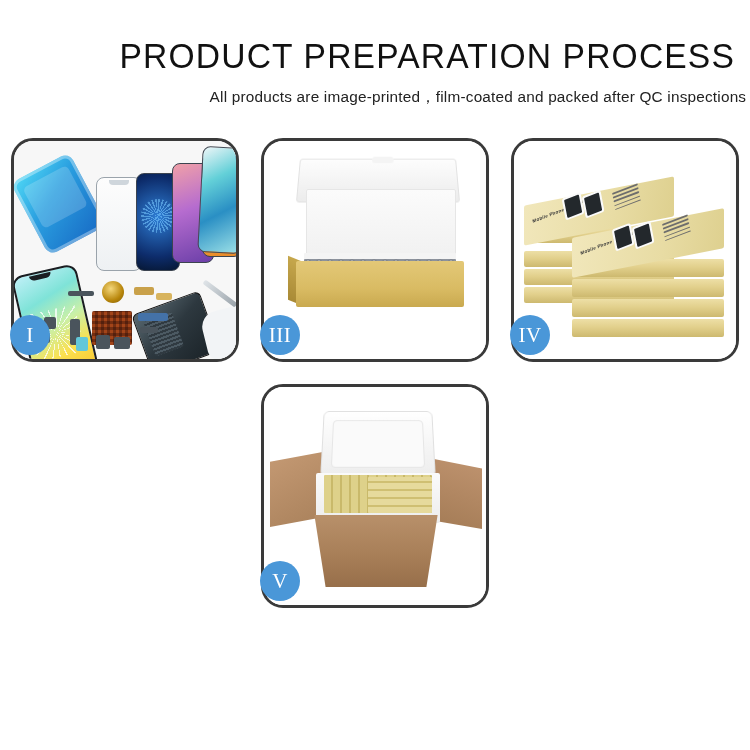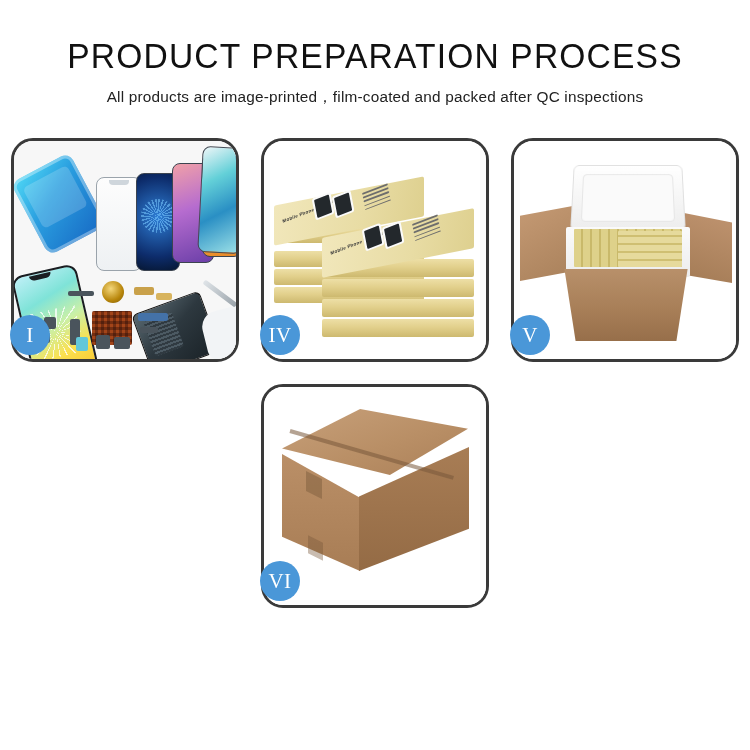--- a/index.html
+++ b/index.html
@@ -3,21 +3,21 @@
 <meta charset="utf-8">
 <style>
   html,body{margin:0;padding:0;}
   body{
     width:750px;height:750px;
     background:#ffffff;
     font-family:"Liberation Sans","DejaVu Sans",sans-serif;
     overflow:hidden;
     position:relative;
   }
-  .header{ text-align:center; padding-top:38px; }
+  .header{ text-align:right; padding-top:38px; }
   .title{
     font-size:35px;
     letter-spacing:1.2px;
     font-weight:400;
     color:#111111;
     line-height:1;
     font-family:"Liberation Sans","DejaVu Sans",sans-serif;
     transform:scaleX(0.96);
   }
   .subtitle{
@@ -337,20 +337,31 @@
       <div class="sm" style="left:100px;top:196px;width:16px;height:12px;"></div>
       <div class="sm" style="left:30px;top:176px;width:12px;height:12px;"></div>
       <div class="sm" style="left:22px;top:192px;width:14px;height:10px;"></div>
       <div class="hand"></div>
       <div class="tweez"></div>
     </div>
     <div class="badge">I</div>
   </div>
 
 
+  <div class="panel">
+    <div class="panel-inner p3">
+      <div class="b3-lid"></div>
+      <div class="b3-foam"></div>
+      <div class="b3-inner"></div>
+      <div class="b3-bubble"></div>
+      <div class="b3-side"></div>
+      <div class="b3-front"></div>
+    </div>
+    <div class="badge">III</div>
+  </div>
 
   <div class="panel">
     <div class="panel-inner p4">
       <div class="stack">
         <div class="box4" style="left:4px;top:84px;width:150px;height:16px;"></div>
         <div class="box4" style="left:4px;top:102px;width:150px;height:16px;"></div>
         <div class="box4" style="left:4px;top:120px;width:150px;height:16px;"></div>
         <div class="box4" style="left:4px;top:60px;width:150px;height:16px;"></div>
 
         <div class="box4" style="left:52px;top:92px;width:152px;height:18px;"></div>
@@ -392,25 +403,14 @@
       <div class="c5-flapR"></div>
       <div class="c5-foamlid"></div>
       <div class="c5-foambox"></div>
       <div class="c5-inner"></div>
       <div class="c5-inner2"></div>
       <div class="c5-body"></div>
     </div>
     <div class="badge">V</div>
   </div>
 
-  <div class="panel">
-    <div class="panel-inner p6">
-      <div class="c6-top"></div>
-      <div class="c6-left"></div>
-      <div class="c6-right"></div>
-      <div class="c6-seam"></div>
-      <div class="c6-tape1"></div>
-      <div class="c6-tape2"></div>
-    </div>
-    <div class="badge">VI</div>
-  </div>
 
 </div>
 
 </body></html>

